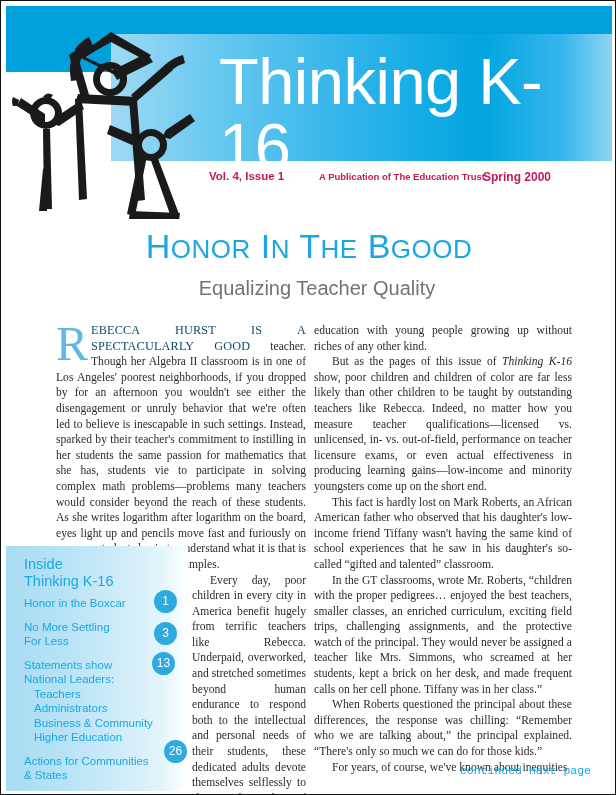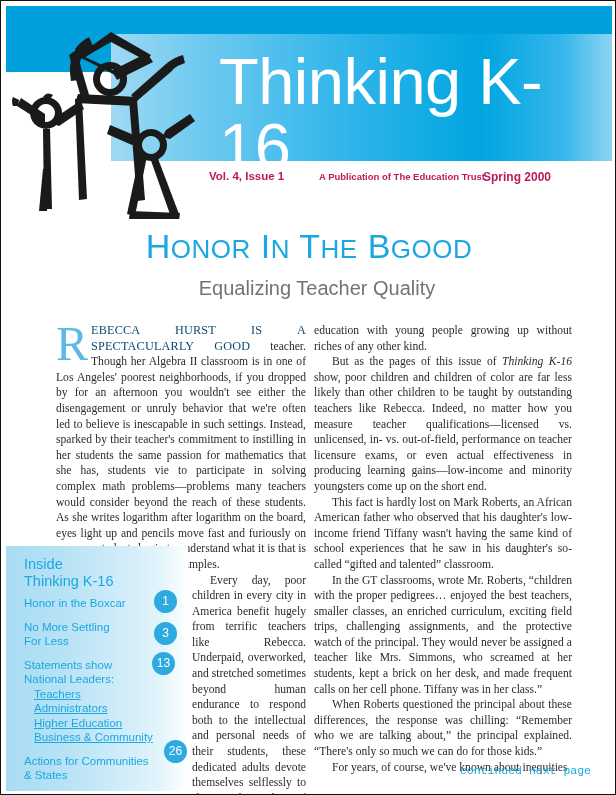--- a/index.html
+++ b/index.html
@@ -208,21 +208,20 @@
     font-size: 11.5px;
     color: #1ba7e0;
     line-height: 14.5px;
   }
   .toc-entry {
     position: relative;
     margin-bottom: 9px;
   }
   .toc-sub {
     margin-left: 10px;
-    text-decoration: underline;
   }
   .badge {
     position: absolute;
     width: 23px;
     height: 23px;
     border-radius: 50%;
     background: #2eaae0;
     color: #ffffff;
     font-family: "Liberation Sans", sans-serif;
     font-size: 12px;
@@ -339,22 +338,22 @@
       </div>
       <div class="toc-entry">
         <span style="white-space:pre-line">No More Settling
 For Less</span>
       </div>
       <div class="toc-entry">
         <span style="white-space:pre-line">Statements show
 National Leaders:</span>
         <div class="toc-sub">Teachers</div>
         <div class="toc-sub">Administrators</div>
+        <div class="toc-sub">Business &amp; Community</div>
         <div class="toc-sub">Higher Education</div>
-        <div class="toc-sub">Business &amp; Community</div>
       </div>
       <div class="toc-entry">
         <span style="white-space:pre-line">Actions for Communities
    &amp; States</span>
       </div>
     </div>
 
     <div class="badge badge-1">1</div>
     <div class="badge badge-3">3</div>
     <div class="badge badge-13">13</div>

